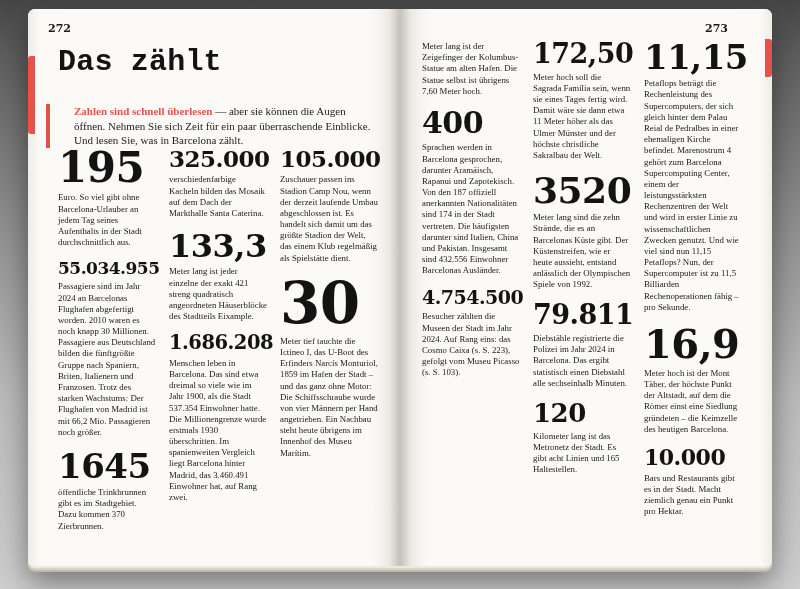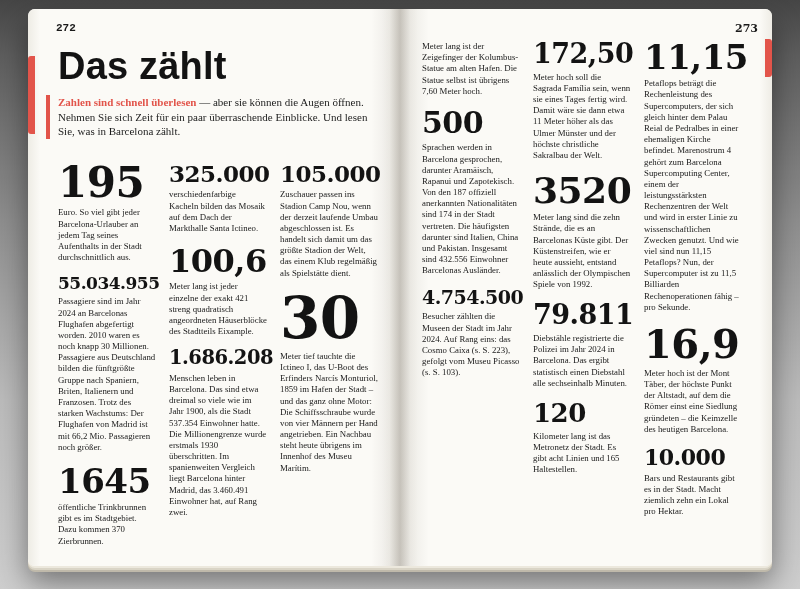--- a/index.html
+++ b/index.html
@@ -27,30 +27,30 @@
   }
   .spine {
     position: absolute; left: 50%; top: 0; height: 100%; width: 58px; transform: translateX(-50%);
     background: linear-gradient(90deg, rgba(60,50,40,0) 0%, rgba(60,50,40,.07) 32%, rgba(60,50,40,.24) 50%, rgba(60,50,40,.07) 68%, rgba(60,50,40,0) 100%);
     pointer-events: none;
   }
   .page-number {
     position: absolute; top: 13px; font-size: 11px; font-weight: bold;
     font-family: "DejaVu Serif", serif; color: #1a1a1a;
   }
-  .pn-left { left: 28px; font-family: Liberation Mono, monospace; }
-  .pn-right { right: 14px; }
+  .pn-left { left: 20px; }
+  .pn-right { right: 44px; }
   .title {
-    font-family: Liberation Sans, sans-serif; font-weight: bold; font-size: 38px;
+    font-family: Liberation Mono, monospace; font-weight: bold; font-size: 30px;
     color: #131313; margin: 22px 0 0 0; letter-spacing: .2px;
   }
-  .intro { margin-top: 7px; margin-left: -12px; border-left: 4px solid var(--accent, #e2544a); padding-left: 8px; }
+  .intro { margin-top: 25px; margin-left: -12px; border-left: 4px solid var(--accent, #e2544a); padding-left: 24px; }
   .intro-text { margin: 0; font-size: 11px; line-height: 1.32; color: #1c1c1c; }
   .hl { color: var(--accent, #e2544a); font-weight: bold; }
-  .columns { display: flex; gap: 13px; margin-top: 24px; align-items: flex-start; }
+  .columns { display: flex; gap: 13px; align-items: flex-start; }
   .right-page .columns { margin-top: 18px; }
   .col { flex: 1 1 0; min-width: 0; }
   .entry { margin-bottom: 12px; }
   .num {
     font-family: "DejaVu Serif", serif; font-weight: bold; color: #131313;
     line-height: .95; letter-spacing: -0.5px; margin-bottom: 5px; white-space: nowrap;
   }
   .desc {
     margin: 0; font-size: 8.8px; line-height: 1.27; color: #202020;
     hyphens: auto; overflow-wrap: break-word;
@@ -71,38 +71,38 @@
   <div class="page left-page">
     <div class="page-number pn-left">272</div>
     <h1 class="title">Das zählt</h1>
     <div class="intro">
       <p class="intro-text"><span class="hl">Zahlen sind schnell überlesen</span><span> — aber sie können die Augen öffnen. Nehmen Sie sich Zeit für ein paar überraschende Einblicke. Und lesen Sie, was in Barcelona zählt.</span></p>
     </div>
     <div class="columns">
         <div class="col">
           <div class="entry">
             <div class="num n42">195</div>
-            <p class="desc">Euro. So viel gibt jeder Barcelona-Urlauber an jedem Tag seines Aufenthalts in der Stadt durchschnittlich aus.</p>
+            <p class="desc">Euro. So viel gibt ohne Barcelona-Urlauber an jedem Tag seines Aufenthalts in der Stadt durchschnittlich aus.</p>
           </div>
           <div class="entry">
             <div class="num n17">55.034.955</div>
             <p class="desc">Passagiere sind im Jahr 2024 an Barcelonas Flughafen abgefertigt worden. 2010 waren es noch knapp 30 Millionen. Passagiere aus Deutschland bilden die fünftgrößte Gruppe nach Spaniern, Briten, Italienern und Franzosen. Trotz des starken Wachstums: Der Flughafen von Madrid ist mit 66,2 Mio. Passagieren noch größer.</p>
           </div>
           <div class="entry">
             <div class="num n34">1645</div>
             <p class="desc">öffentliche Trinkbrunnen gibt es im Stadtgebiet. Dazu kommen 370 Zierbrunnen.</p>
           </div>
         </div>
         <div class="col">
           <div class="entry">
             <div class="num n23">325.000</div>
-            <p class="desc">verschiedenfarbige Kacheln bilden das Mosaik auf dem Dach der Markthalle Santa Ictineo.</p>
+            <p class="desc">verschiedenfarbige Kacheln bilden das Mosaik auf dem Dach der Markthalle Santa Caterina.</p>
           </div>
           <div class="entry">
-            <div class="num n32">100,6</div>
+            <div class="num n32">133,3</div>
             <p class="desc">Meter lang ist jeder einzelne der exakt 421 streng quadratisch angeordneten Häuserblöcke des Stadtteils Eixample.</p>
           </div>
           <div class="entry">
             <div class="num n20">1.686.208</div>
             <p class="desc">Menschen leben in Barcelona. Das sind etwa dreimal so viele wie im Jahr 1900, als die Stadt 537.354 Einwohner hatte. Die Millionengrenze wurde erstmals 1930 überschritten. Im spanienweiten Vergleich liegt Barcelona hinter Madrid, das 3.460.491 Einwohner hat, auf Rang zwei.</p>
           </div>
         </div>
         <div class="col">
           <div class="entry">
             <div class="num n23">105.000</div>
@@ -117,21 +117,21 @@
   </div>
 
   <div class="page right-page">
     <div class="page-number pn-right">273</div>
     <div class="columns">
         <div class="col">
           <div class="entry">
             <p class="desc">Meter lang ist der Zeigefinger der Kolumbus-Statue am alten Hafen. Die Statue selbst ist übrigens 7,60 Meter hoch.</p>
           </div>
           <div class="entry">
-            <div class="num n30">500</div>
+            <div class="num n30">400</div>
             <p class="desc">Sprachen werden in Barcelona gesprochen, darunter Aramäisch, Rapanui und Zapotekisch. Von den 187 offiziell anerkannten Nationalitäten sind 174 in der Stadt vertreten. Die häufigsten darunter sind Italien, China und Pakistan. Insgesamt sind 432.556 Einwohner Barcelonas Ausländer.</p>
           </div>
           <div class="entry">
             <div class="num n19">4.754.500</div>
             <p class="desc">Besucher zählten die Museen der Stadt im Jahr 2024. Auf Rang eins: das Cosmo Caixa (s. S. 223), gefolgt vom Museu Picasso (s. S. 103).</p>
           </div>
         </div>
         <div class="col">
           <div class="entry">
             <div class="num n27">172,50</div>
@@ -154,21 +154,21 @@
           <div class="entry">
             <div class="num n34">11,15</div>
             <p class="desc">Petaflops beträgt die Rechenleistung des Supercomputers, der sich gleich hinter dem Palau Reial de Pedralbes in einer ehemaligen Kirche befindet. Marenostrum 4 gehört zum Barcelona Supercomputing Center, einem der leistungsstärksten Rechenzentren der Welt und wird in erster Linie zu wissenschaftlichen Zwecken genutzt. Und wie viel sind nun 11,15 Petaflops? Nun, der Supercomputer ist zu 11,5 Billiarden Rechenoperationen fähig – pro Sekunde.</p>
           </div>
           <div class="entry">
             <div class="num n40">16,9</div>
             <p class="desc">Meter hoch ist der Mont Tàber, der höchste Punkt der Altstadt, auf dem die Römer einst eine Siedlung gründeten – die Keimzelle des heutigen Barcelona.</p>
           </div>
           <div class="entry">
             <div class="num n22">10.000</div>
-            <p class="desc">Bars und Restaurants gibt es in der Stadt. Macht ziemlich zehn ein Lokal pro Hektar.</p>
+            <p class="desc">Bars und Restaurants gibt es in der Stadt. Macht ziemlich genau ein Punkt pro Hektar.</p>
           </div>
         </div>
       </div>
   </div>
 
   <div class="spine"></div>
   <div class="edge-tab edge-left"></div>
   <div class="edge-tab edge-right"></div>
 
 </div>

